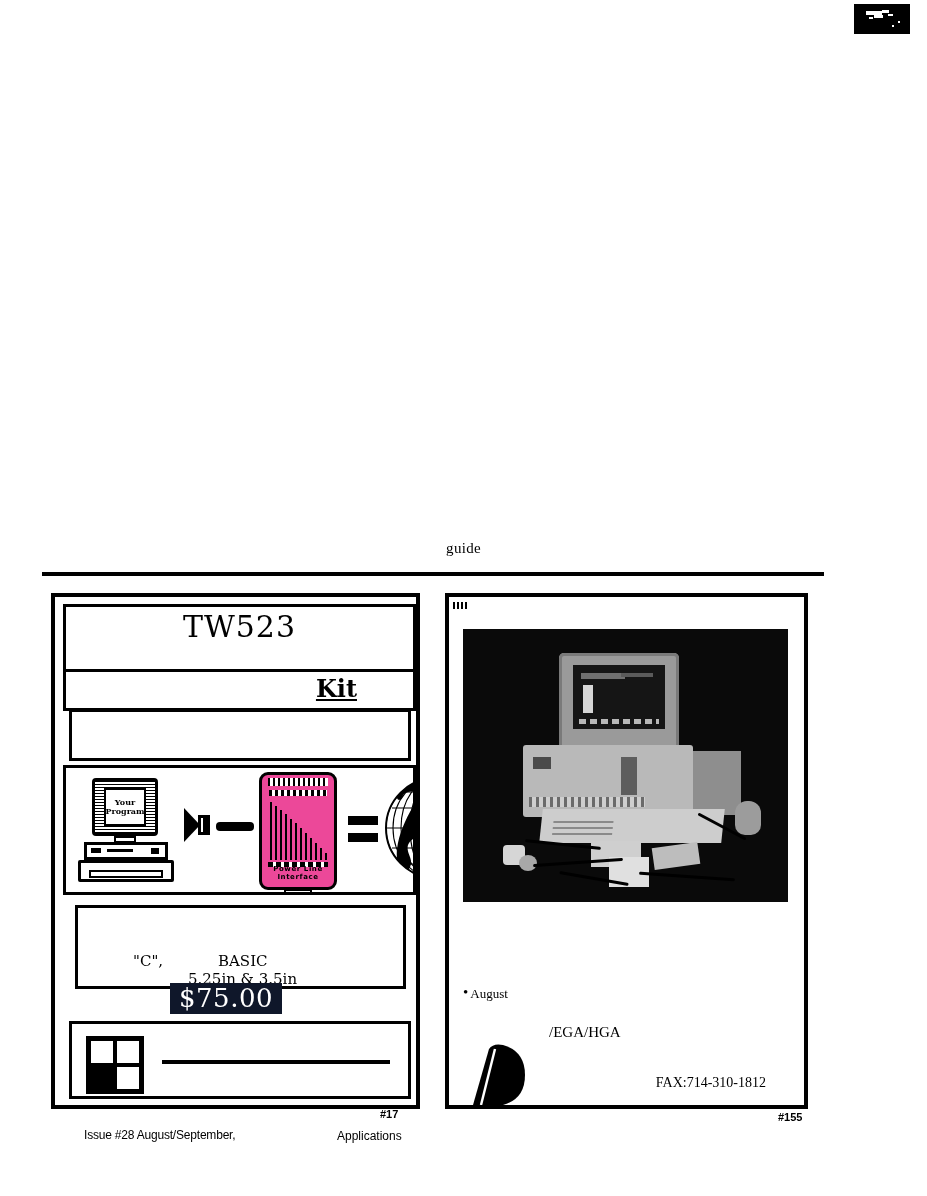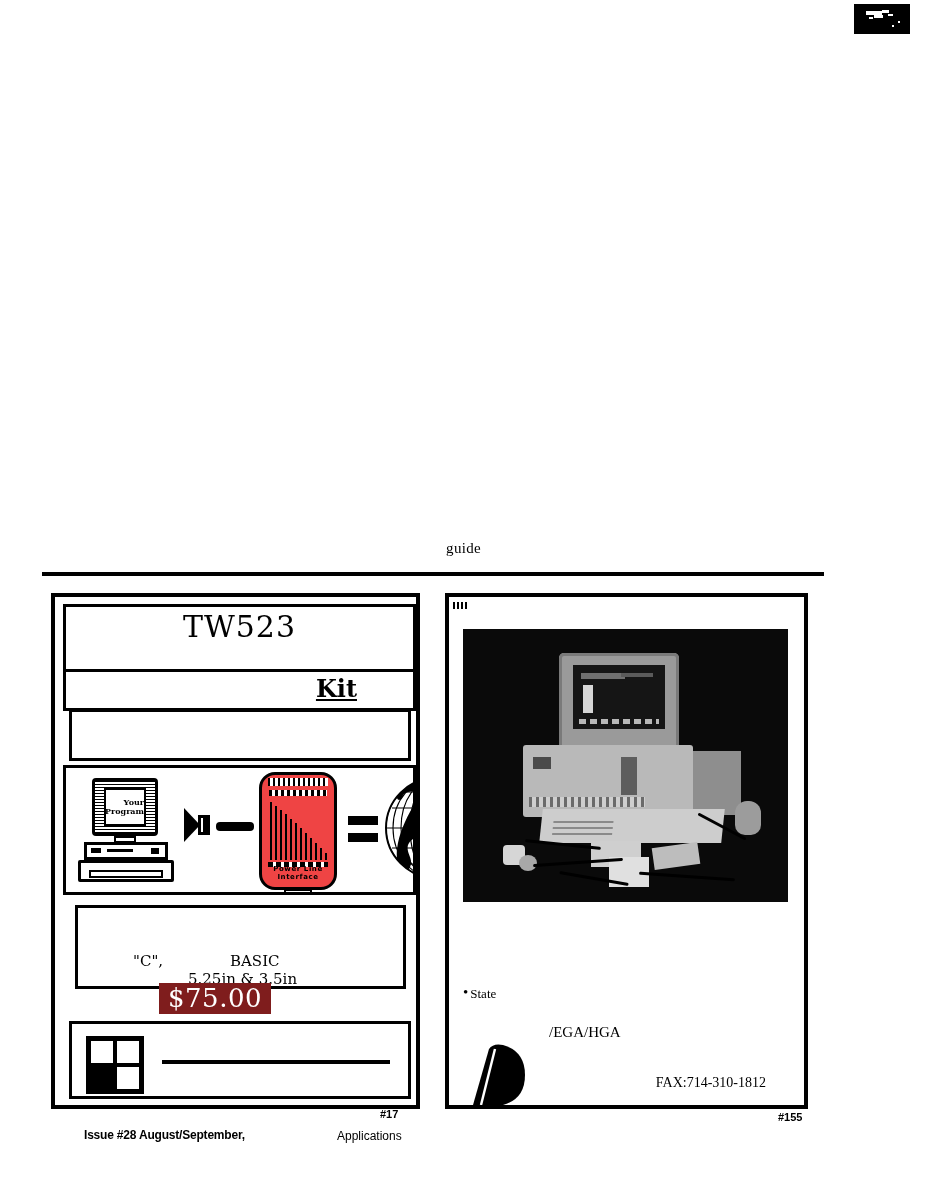--- a/index.html
+++ b/index.html
@@ -109,28 +109,28 @@
   #cell-lang {
     left: 20px; top: 308px; width: 331px; height: 84px;
     border: 3px solid #000000;
   }
   .lang-line {
     position: absolute;
     font-family: "DejaVu Serif", serif;
     font-size: 15px;
   }
   #lang-c   { left: 55px; top: 44px; }
-  #lang-basic { left: 152px; top: 44px; }
+  #lang-basic { left: 140px; top: 44px; }
   #lang-media { left: 110px; top: 62px; }
   
   #price-chip {
     position: absolute;
-    left: 104px; top: 386px;
+    left: 115px; top: 386px;
     width: 112px; height: 31px;
-    background: #7f1d1d;
+    background: #0f172a;
     color: #ffffff;
     text-align: center;
     font-family: "DejaVu Serif", serif;
     font-size: 26px;
     line-height: 31px;
     letter-spacing: .5px;
   }
   
   #cell-foot {
     left: 14px; top: 424px; width: 342px; height: 78px;
@@ -170,21 +170,21 @@
   .pc-monitor {
     position: absolute; left: 14px; top: 0; width: 66px; height: 58px;
     border: 3px solid #000000; border-radius: 4px; box-sizing: border-box;
     background:
       repeating-linear-gradient(0deg,#000 0 1px,#fff 1px 3px),
       repeating-linear-gradient(90deg,#000 0 1px,#fff 1px 3px);
   }
   .pc-screen {
     position: absolute; left: 9px; top: 7px; right: 9px; bottom: 7px;
     background: #ffffff; border: 2px solid #000000; box-sizing: border-box;
-    display: flex; flex-direction: column; align-items: flex-end; justify-content: center;
+    display: flex; flex-direction: column; align-items: center; justify-content: center;
   }
   .pc-screen span {
     font-family: "DejaVu Serif", serif;
     font-weight: bold; font-size: 8px; line-height: 9px;
   }
   .pc-neck { position: absolute; left: 36px; top: 58px; width: 22px; height: 7px; border: 2px solid #000; background:#fff; box-sizing:border-box; }
   .pc-base { position: absolute; left: 6px; top: 64px; width: 84px; height: 18px; border: 3px solid #000; background:#fff; box-sizing:border-box; }
   .pc-base .slot { position:absolute; background:#000; }
   .pc-kbd { position: absolute; left: 0px; top: 82px; width: 96px; height: 22px; border: 3px solid #000; background:#fff; box-sizing:border-box; border-radius:2px; }
   .pc-kbd .bar { position:absolute; left:8px; right:8px; top:7px; height:8px; border:2px solid #000; box-sizing:border-box; }
@@ -192,21 +192,21 @@
   
   .speaker { position:absolute; left:118px; top:40px; width:26px; height:34px; }
   .speaker .cone { position:absolute; left:0; top:0; width:0; height:0;
     border-top:17px solid transparent; border-bottom:17px solid transparent; border-left:16px solid #000; }
   .speaker .box { position:absolute; left:14px; top:7px; width:12px; height:20px; background:#000; }
   .speaker .box i { position:absolute; left:3px; top:3px; width:2px; bottom:3px; background:#fff; display:block; }
   .cable { position:absolute; left:150px; top:54px; width:38px; height:9px; background:#000; border-radius:4px; }
 
   
   .pli { position:absolute; left:193px; top:4px; width:78px; height:118px;
-    border:3px solid #000; border-radius:16px; box-sizing:border-box; background:#ef4444; }
+    border:3px solid #000; border-radius:9px; box-sizing:border-box; background:#ec4899; }
   .pli .vents { position:absolute; left:6px; top:3px; right:6px; height:8px;
     background: repeating-linear-gradient(90deg,#000 0 2px,#fff 2px 5px); }
   .pli .brandbar { position:absolute; left:7px; top:15px; width:58px; height:6px;
     background: repeating-linear-gradient(90deg,#000 0 3px,#fff 3px 6px); }
   .pli .fan { position:absolute; left:8px; top:23px; width:58px; height:62px; overflow:hidden; }
   .pli .fan i { position:absolute; bottom:0; width:2px; background:#000; display:block; }
   .pli .sub { position:absolute; left:6px; bottom:20px; right:6px; height:5px;
     background: repeating-linear-gradient(90deg,#000 0 5px,#fff 5px 8px); }
   .pli .label { position:absolute; left:5px; bottom:6px; right:5px; text-align:center;
     font-family:"DejaVu Sans", sans-serif; font-weight:bold; font-size:7px; letter-spacing:.6px; }
@@ -274,21 +274,21 @@
     font-family: "Liberation Sans", sans-serif;
     font-weight: bold;
     font-size: 11px;
   }
 
   
   #page-footer-left {
     position: absolute;
     left: 84px; top: 1128px;
     font-family: "Liberation Sans", sans-serif;
-    font-weight: bold;
+    font-weight: normal;
     font-size: 12px;
     letter-spacing: -.2px;
   }
   #page-footer-right {
     position: absolute;
     left: 337px; top: 1129px;
     font-family: "Liberation Sans", sans-serif;
     font-size: 12px;
   }
 
@@ -480,21 +480,21 @@
     <div class="ph knob2"></div>
     <div class="ph wire" style="left:62px;top:214px;width:76px;transform:rotate(6deg);"></div>
     <div class="ph wire" style="left:70px;top:232px;width:90px;transform:rotate(-4deg);"></div>
     <div class="ph wire" style="left:176px;top:246px;width:96px;transform:rotate(4deg);"></div>
     <div class="ph wire" style="left:232px;top:196px;width:54px;transform:rotate(28deg);"></div>
     <div class="ph wire" style="left:96px;top:248px;width:70px;transform:rotate(10deg);"></div>
   </div>
 
 
   <div id="bullet-state">
-    <span class="dot">•</span><span>State</span>
+    <span class="dot">•</span><span>August</span>
   </div>
 
   <div id="graphics-modes">/EGA/HGA</div>
 
   <div id="swoosh-logo">
     <svg viewBox="0 0 76 62" width="76" height="62" aria-hidden="true">
       <path d="M14 62 L30 6 Q34 0 44 2 Q66 8 66 32 Q66 56 44 62 Z" fill="#000"></path>
       <path d="M22 62 L36 6" stroke="#fff" stroke-width="2.4" fill="none"></path>
     </svg>
   </div>

